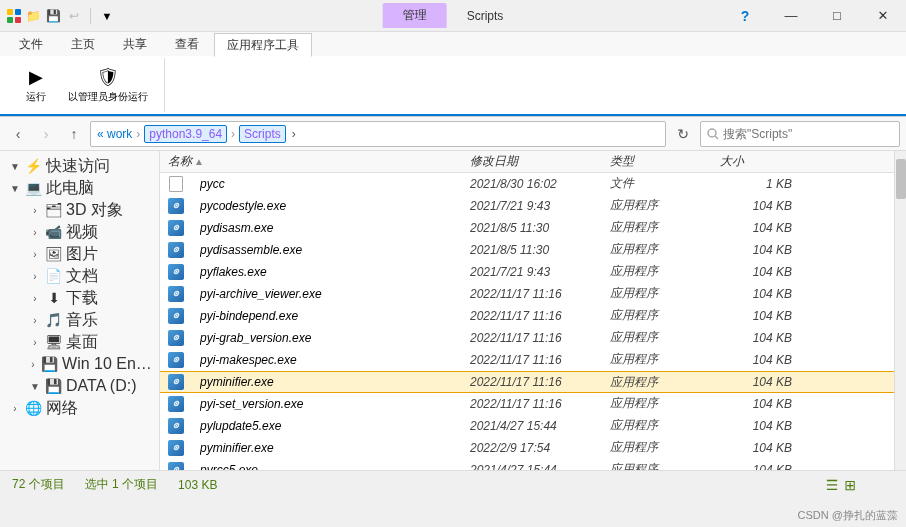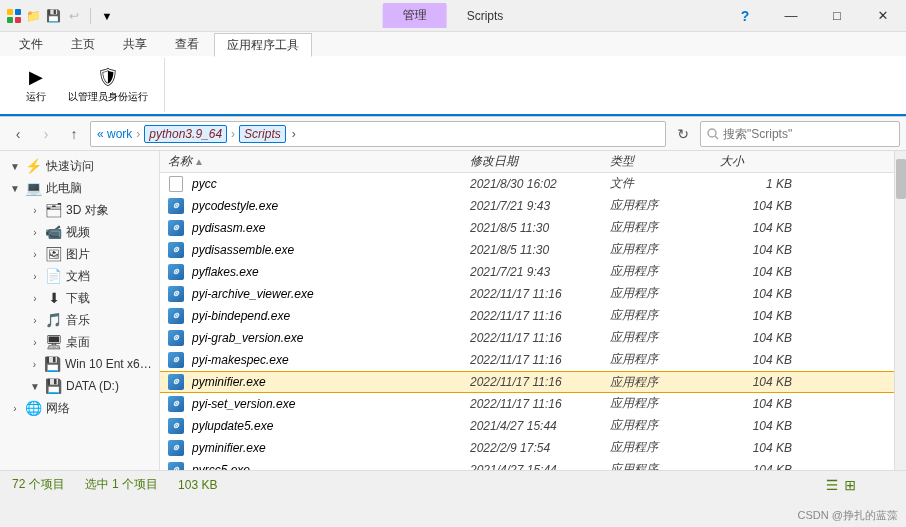--- a/index.html
+++ b/index.html
@@ -134,27 +134,26 @@
       background: white;
       padding: 0 6px;
       gap: 4px;
       font-size: 12px;
     }
     .breadcrumb-item {
       color: #0078d4;
       cursor: pointer;
     }
     .breadcrumb-item.current {
-      color: #7f1d1d;
+      color: #8b5cf6;
       font-weight: 500;
       background: #ddeeff;
       padding: 1px 4px;
       border: 1px solid #0078d4;
       border-radius: 2px;
-      font-style: italic;
     }
     .breadcrumb-arrow { color: #999; }
     .breadcrumb-chevron {
       color: #555;
       margin-left: 2px;
     }
 
     .address-refresh {
       width: 26px; height: 26px;
       display: flex; align-items: center; justify-content: center;
@@ -209,21 +208,21 @@
     .sidebar-chevron {
       width: 14px; height: 14px;
       display: flex; align-items: center; justify-content: center;
       font-size: 10px; color: #555;
     }
     .sidebar-icon {
       width: 16px; height: 16px;
       display: flex; align-items: center; justify-content: center;
       font-size: 14px;
     }
-    .sidebar-label { font-size: 12px; white-space: nowrap; overflow: hidden; text-overflow: ellipsis; }
+    .sidebar-label { font-size: 16px; white-space: nowrap; overflow: hidden; text-overflow: ellipsis; }
 
     
     .file-list-area {
       flex: 1;
       overflow-y: auto;
       background: white;
       font-style: italic;
     }
     .file-list-header {
       display: flex;
@@ -253,21 +252,21 @@
       font-size: 12px;
       cursor: pointer;
       border-bottom: 1px solid transparent;
     }
 
     .file-name-cell {
       width: 310px;
       padding-left: 8px;
       display: flex;
       align-items: center;
-      gap: 8px;
+      gap: 16px;
       overflow: hidden;
     }
     .file-icon {
       width: 16px; height: 16px;
       display: flex; align-items: center; justify-content: center;
       font-size: 13px;
       flex-shrink: 0;
     }
     .file-label { overflow: hidden; text-overflow: ellipsis; white-space: nowrap; }
     .file-date { width: 140px; color: #444; }

